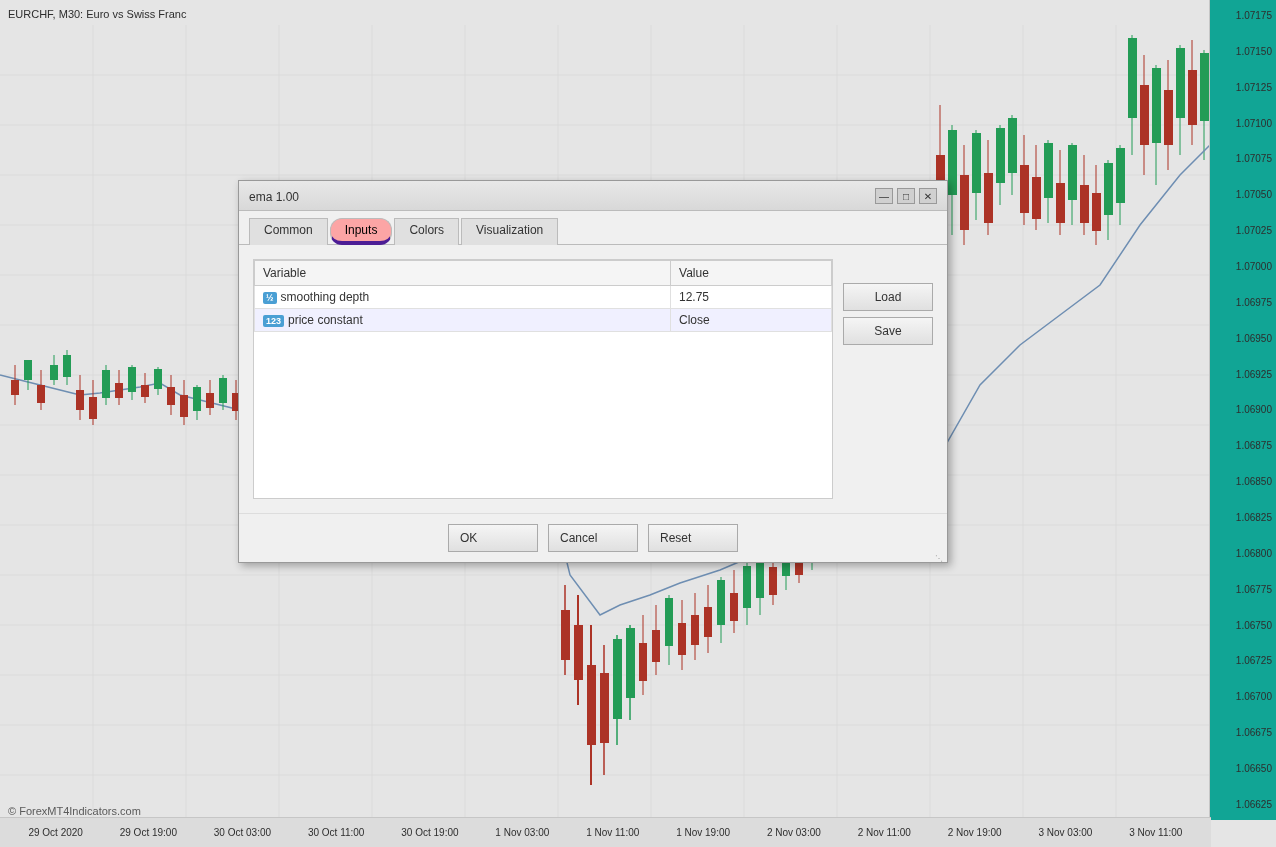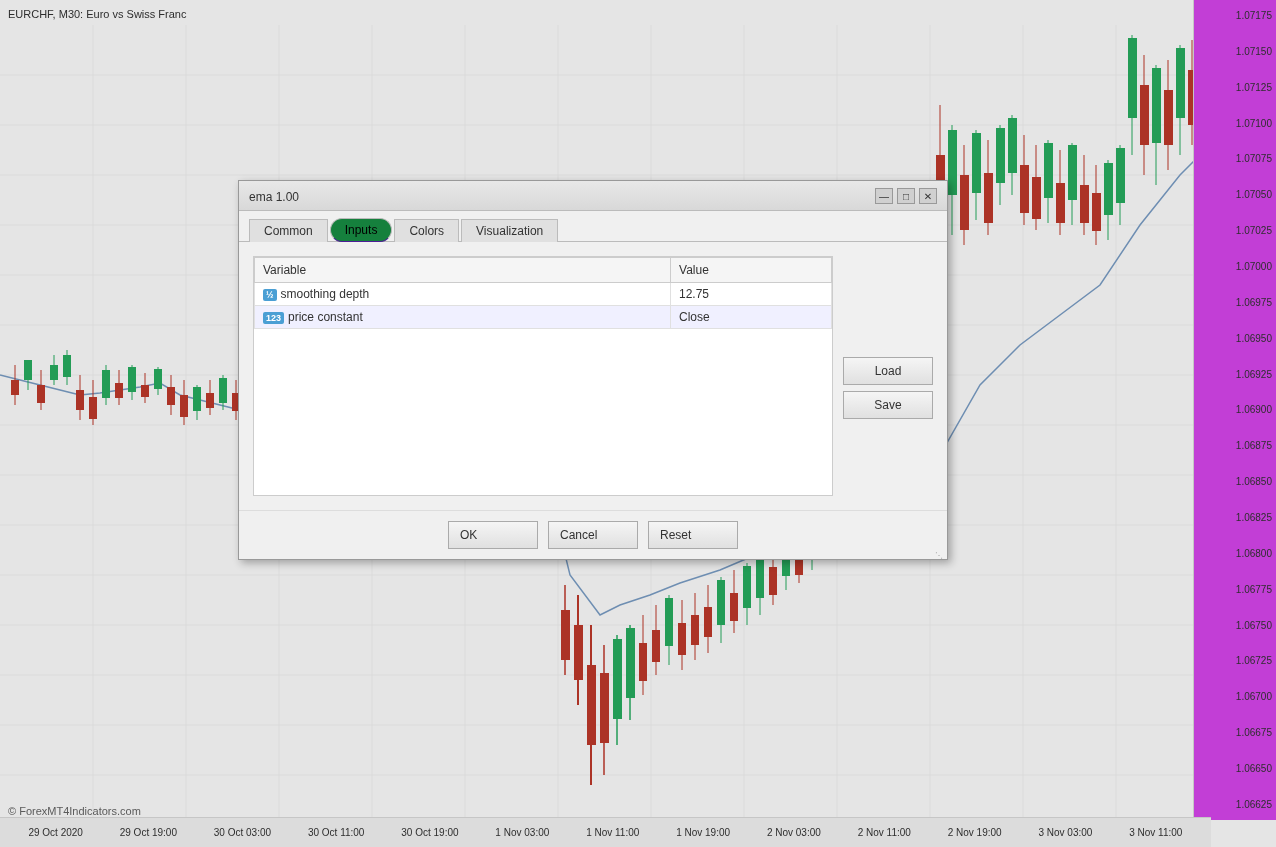--- a/index.html
+++ b/index.html
@@ -36,23 +36,23 @@
       left: 8px;
       font-size: 11px;
       color: #666;
     }
 
     
     .price-scale {
       position: absolute;
       right: 0;
       top: 0;
-      width: 83px;
+      width: 67px;
       height: 820px;
-      background: #d946ef;
+      background: #14b8a6;
       border-left: 1px solid #ddd;
       display: flex;
       flex-direction: column;
       justify-content: space-between;
       padding: 10px 4px;
     }
 
     .price-label {
       font-size: 10px;
       color: #333;
@@ -146,38 +146,37 @@
       color: #333;
     }
 
     
     .tabs-bar {
       background: #f0f0f0;
       border-bottom: 1px solid #bbb;
       display: flex;
       padding: 6px 10px 0;
       gap: 2px;
-      align-items: center;
     }
 
     .tab {
       padding: 4px 14px;
       font-size: 12px;
       cursor: pointer;
       border: 1px solid #bbb;
       border-bottom: none;
       background: #e0e0e0;
       color: #333;
       position: relative;
       top: 1px;
     }
 
     .tab.active {
-      background: #15803d;
-      border-bottom: 1px solid #4c1d95;
+      background: #fca5a5;
+      border-bottom: 4px solid #4c1d95;
       color: #000;
       z-index: 1;
       border-radius: 12px;
     }
 
     
     .dialog-content {
       padding: 14px;
       background: #f0f0f0;
     }
@@ -225,21 +224,21 @@
       padding: 1px 3px;
       border-radius: 2px;
       margin-right: 4px;
       font-weight: bold;
     }
 
     
     .content-with-buttons {
       display: flex;
       gap: 10px;
-      align-items: center;
+      align-items: flex-start;
     }
 
     .table-area {
       flex: 1;
     }
 
     .table-scroll-area {
       border: 1px solid #ccc;
       height: 240px;
       overflow-y: auto;

